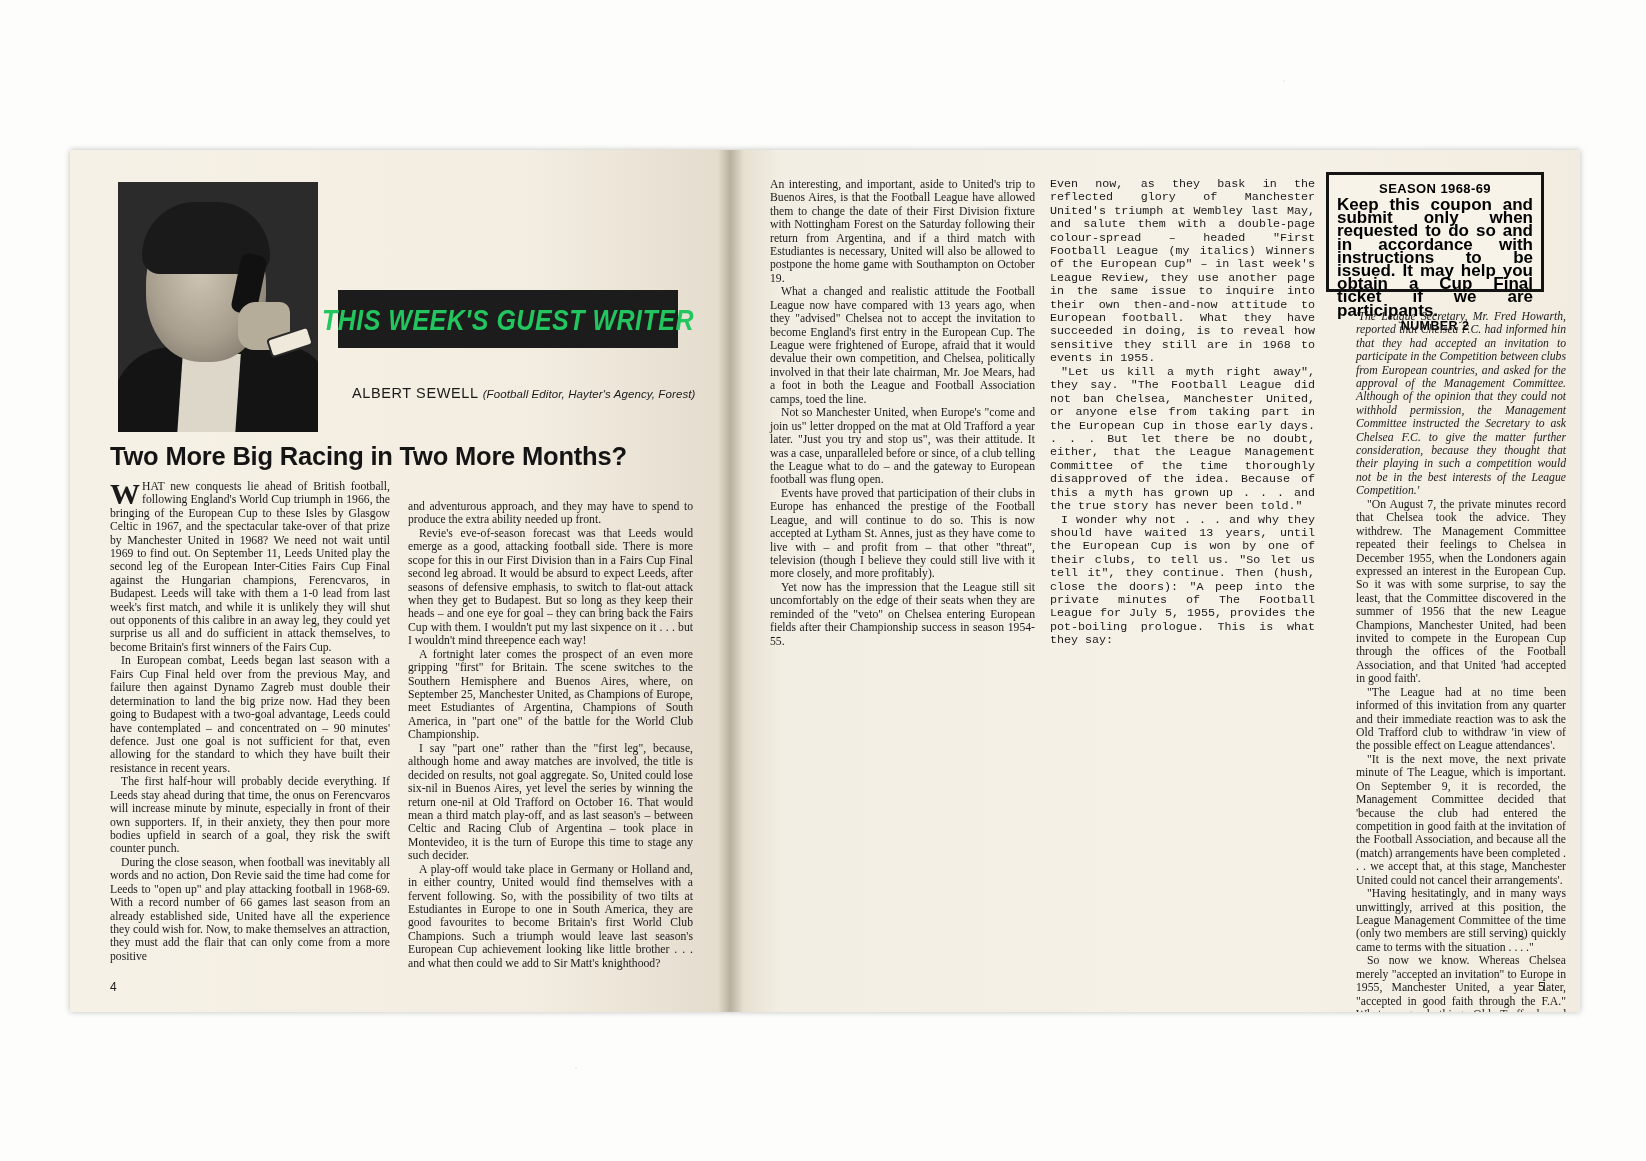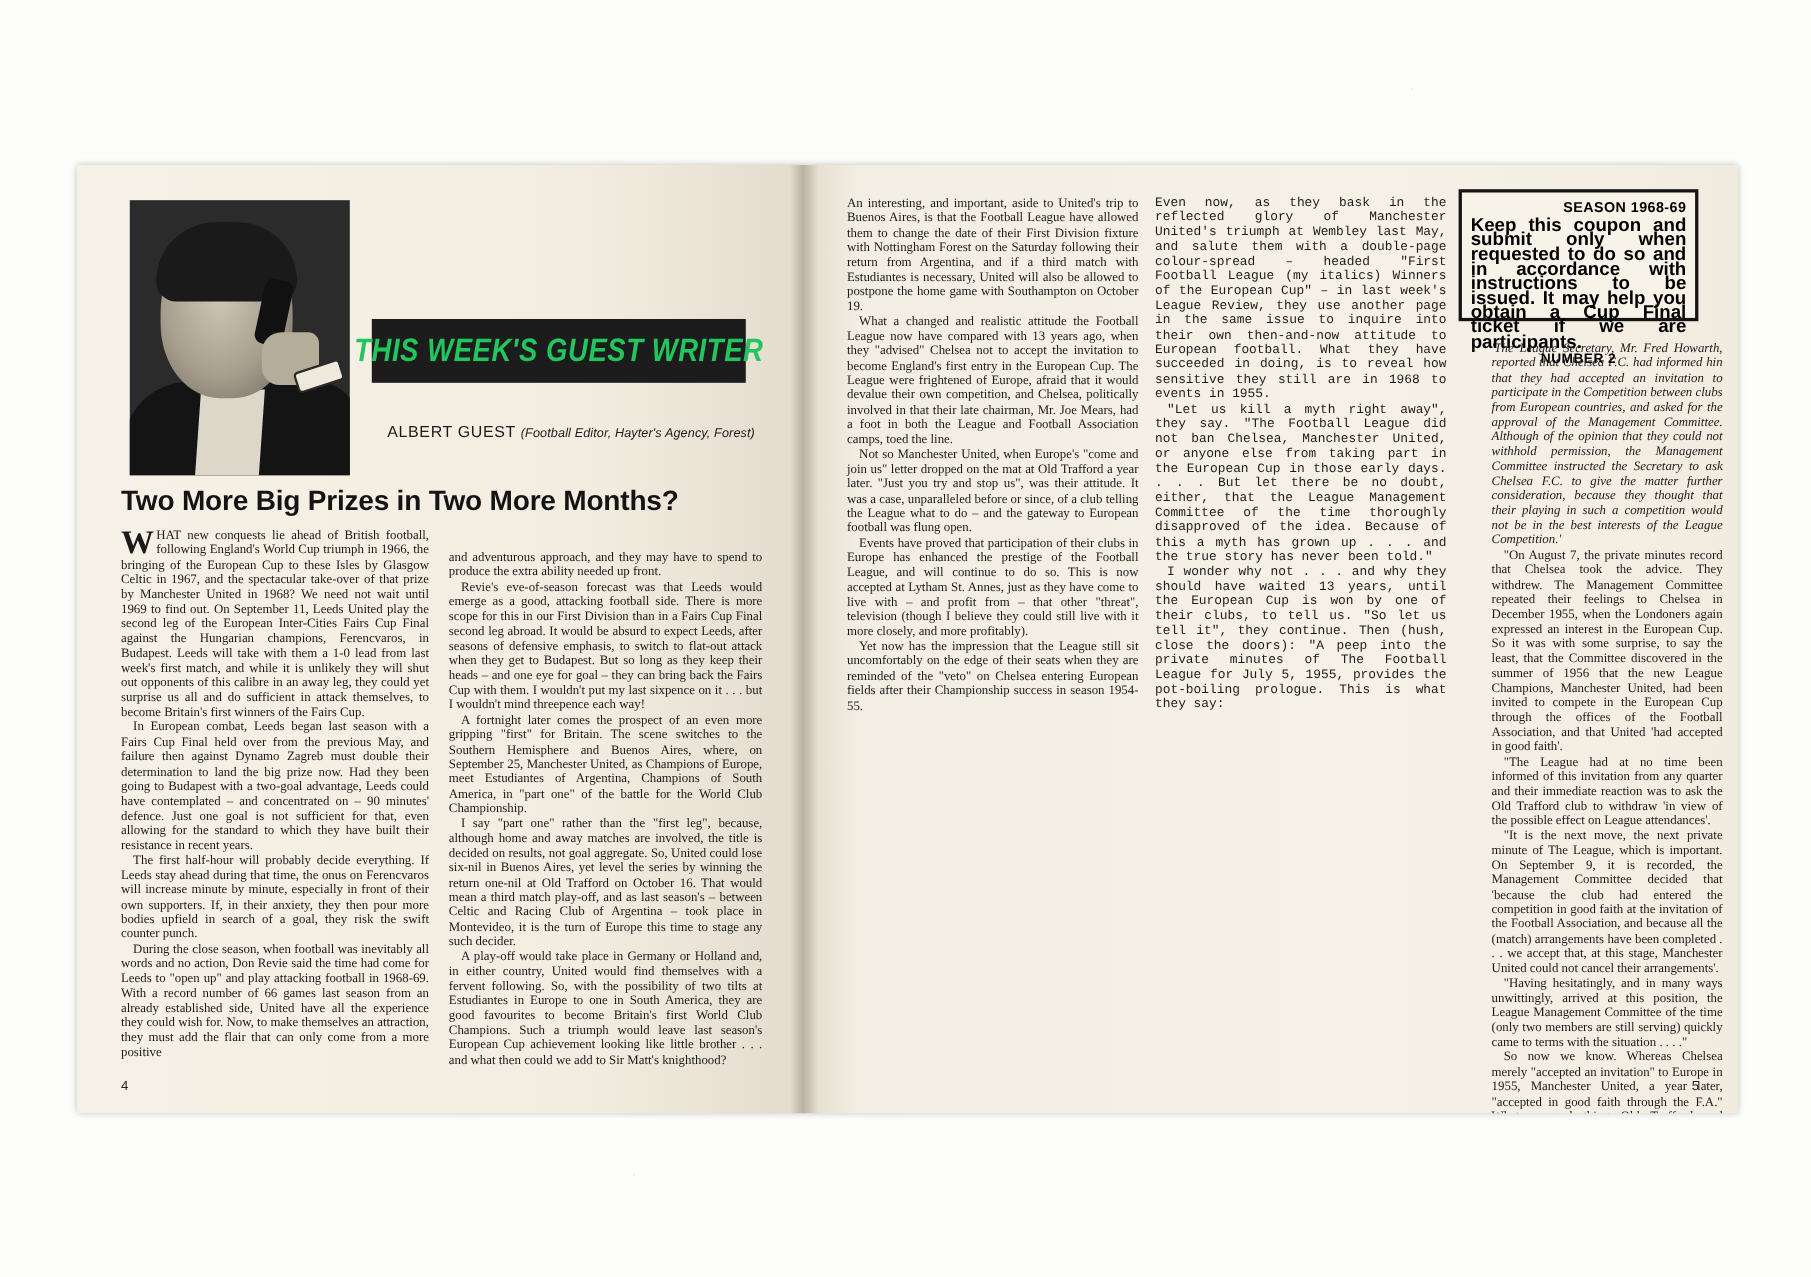--- a/index.html
+++ b/index.html
@@ -209,21 +209,21 @@
     position: absolute;
     left: 596px; top: 22px;
     width: 218px; height: 120px;
     border: 3px solid #141414;
     background: #f7f3e9;
     box-sizing: border-box;
     padding: 6px 8px 4px 8px;
     font-family: "Liberation Sans", sans-serif;
   }
   .coupon .season {
-    text-align: right;
+    text-align: center;
     font-weight: bold;
     font-size: 13px;
     letter-spacing: 0.4px;
     margin-bottom: 2px;
   }
   .coupon .body {
     font-weight: bold;
     font-size: 17px;
     line-height: 13.2px;
     text-align: justify;
@@ -255,25 +255,25 @@
         <div class="phone"></div>
         <div class="hand"></div>
         <div class="watch"></div>
       </div>
 
       <div class="guest-banner">
         <span>THIS WEEK'S GUEST WRITER</span>
       </div>
 
       <div class="byline">
-        <span>ALBERT GUEST</span>
+        <span>ALBERT SEWELL</span>
         <span class="role">(Football Editor, Hayter's Agency, Forest)</span>
       </div>
 
-      <div class="headline">Two More Big Prizes in Two More Months?</div>
+      <div class="headline">Two More Big Racing in Two More Months?</div>
 
       <div class="col" id="l-col1">
         <p class="first"><span class="dropcap">W</span><span>HAT new conquests lie ahead of British football, following England's World Cup triumph in 1966, the bringing of the European Cup to these Isles by Glasgow Celtic in 1967, and the spectacular take-over of that prize by Manchester United in 1968? We need not wait until 1969 to find out. On September 11, Leeds United play the second leg of the European Inter-Cities Fairs Cup Final against the Hungarian champions, Ferencvaros, in Budapest. Leeds will take with them a 1-0 lead from last week's first match, and while it is unlikely they will shut out opponents of this calibre in an away leg, they could yet surprise us all and do sufficient in attack themselves, to become Britain's first winners of the Fairs Cup.</span></p>
         <p>In European combat, Leeds began last season with a Fairs Cup Final held over from the previous May, and failure then against Dynamo Zagreb must double their determination to land the big prize now. Had they been going to Budapest with a two-goal advantage, Leeds could have contemplated – and concentrated on – 90 minutes' defence. Just one goal is not sufficient for that, even allowing for the standard to which they have built their resistance in recent years.</p>
         <p>The first half-hour will probably decide everything. If Leeds stay ahead during that time, the onus on Ferencvaros will increase minute by minute, especially in front of their own supporters. If, in their anxiety, they then pour more bodies upfield in search of a goal, they risk the swift counter punch.</p>
         <p>During the close season, when football was inevitably all words and no action, Don Revie said the time had come for Leeds to "open up" and play attacking football in 1968-69. With a record number of 66 games last season from an already established side, United have all the experience they could wish for. Now, to make themselves an attraction, they must add the flair that can only come from a more positive</p>
       </div>
 
       <div class="col" id="l-col2">
         <p class="first">and adventurous approach, and they may have to spend to produce the extra ability needed up front.</p>

